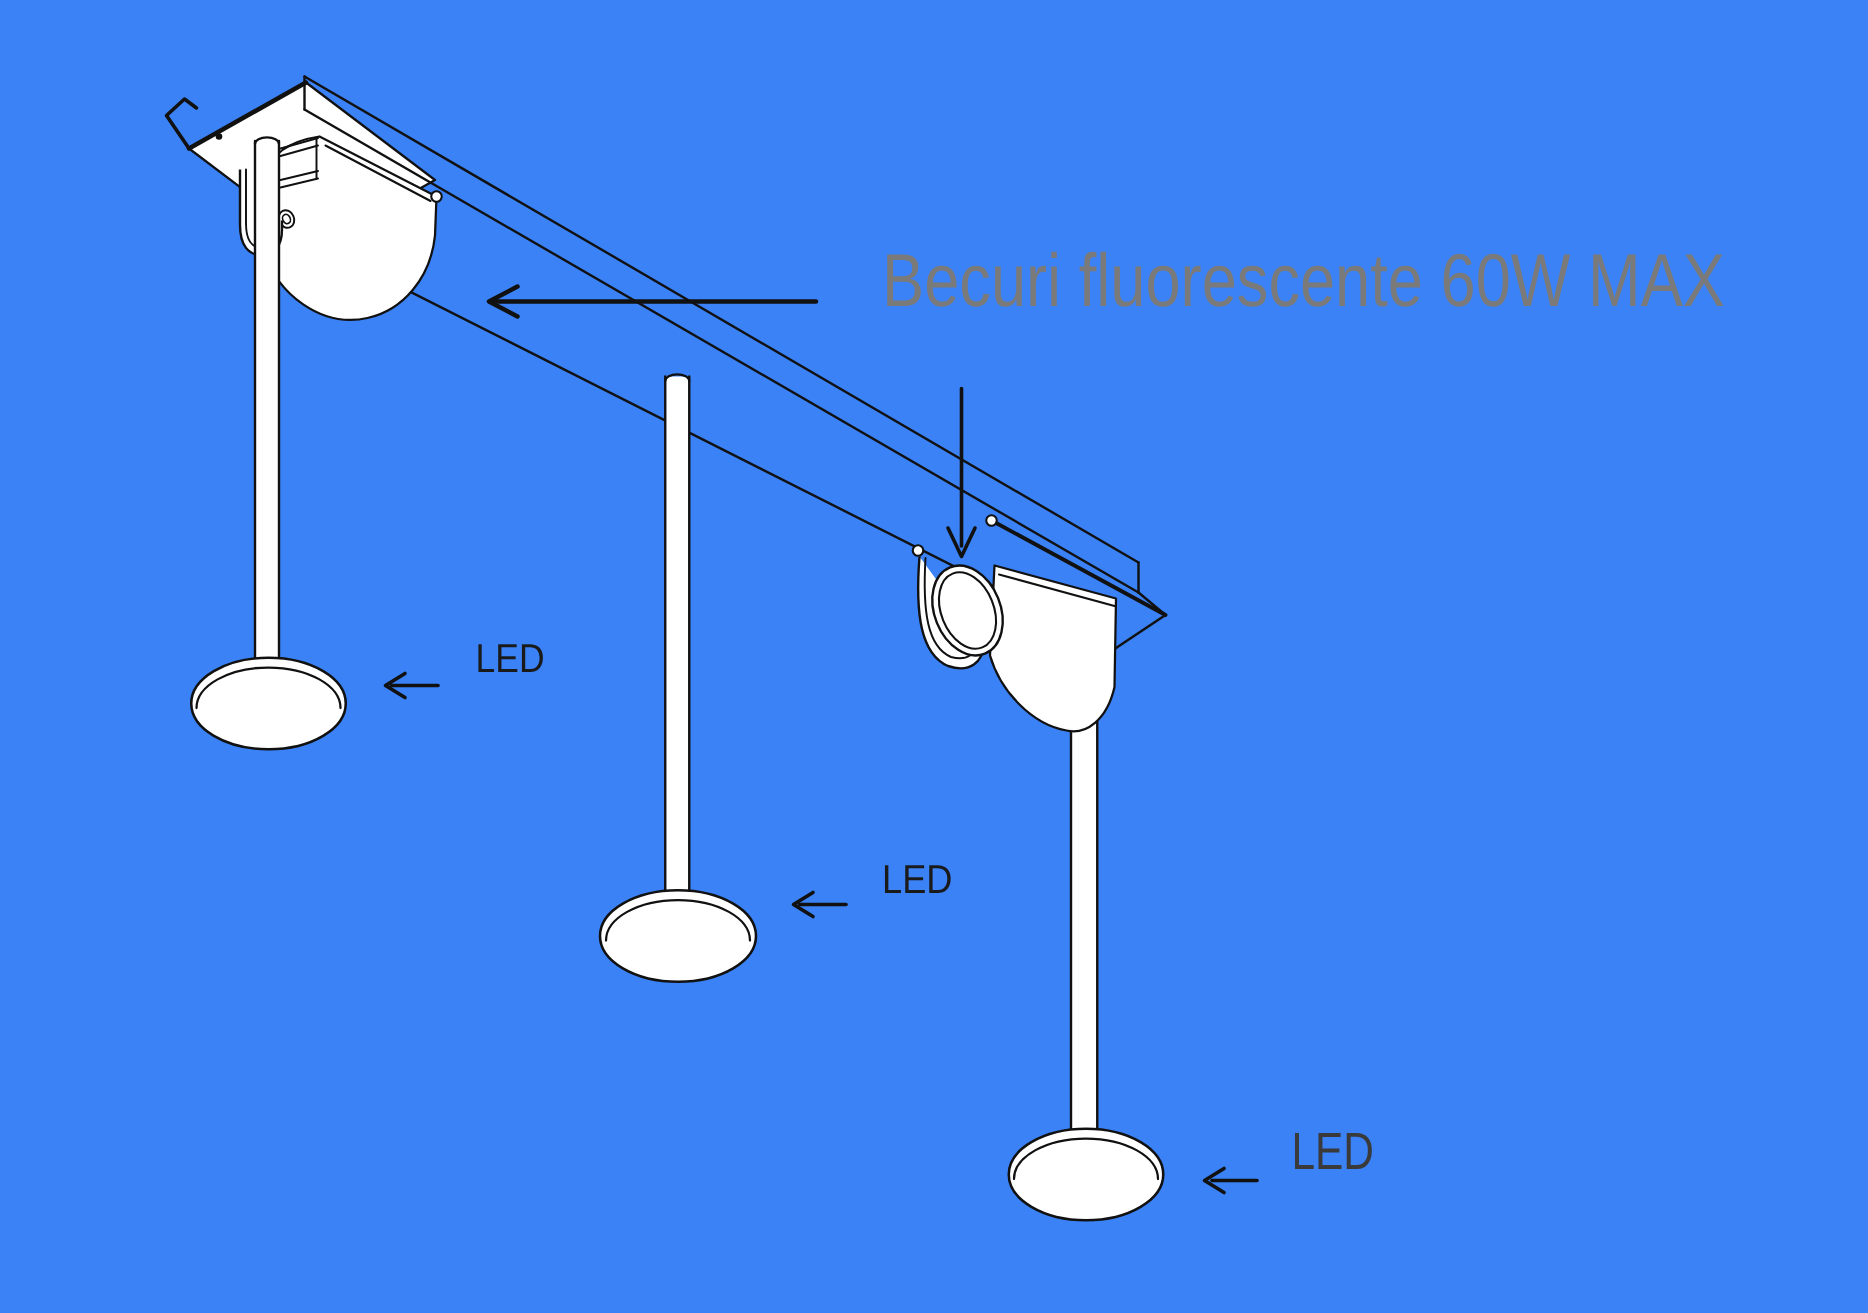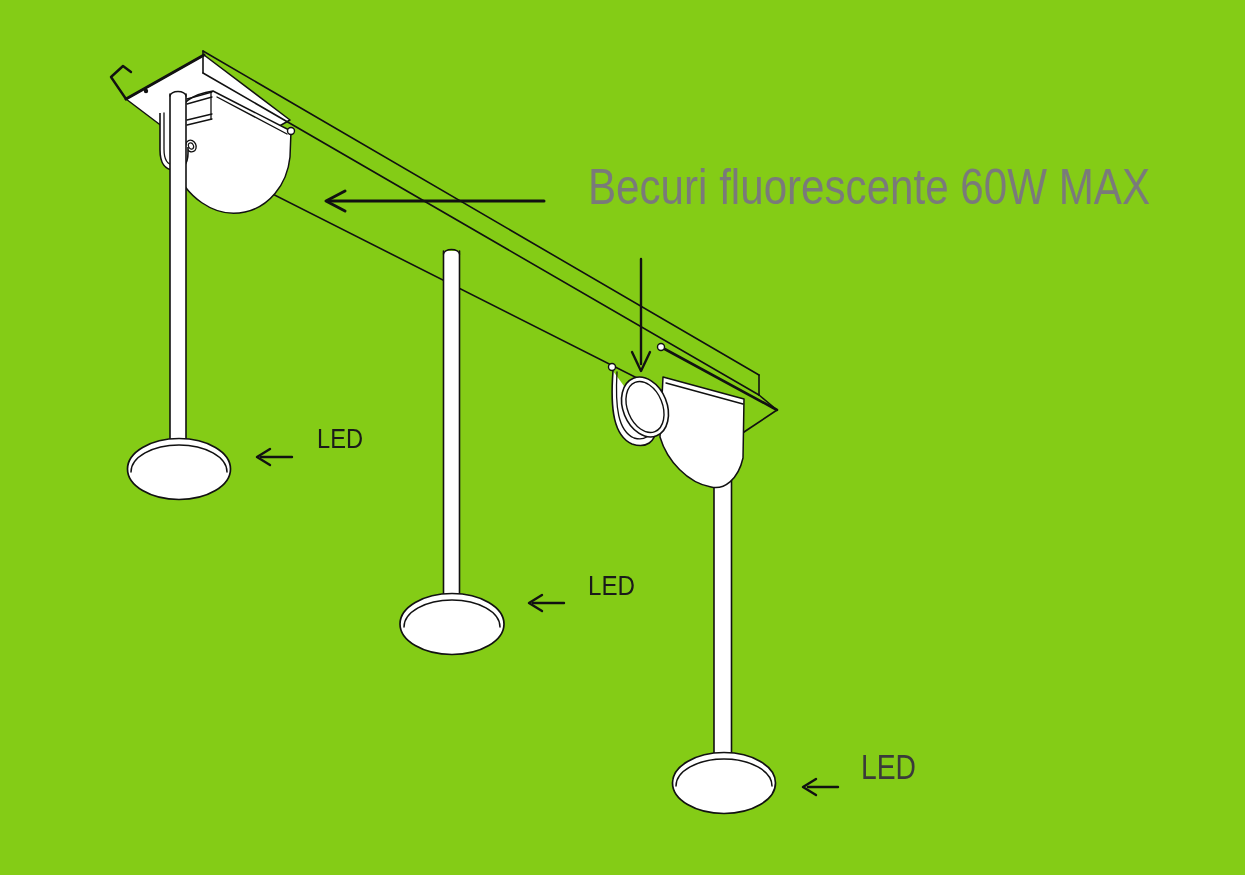--- a/index.html
+++ b/index.html
@@ -1,19 +1,19 @@
 <!DOCTYPE html>
 <html><head>
 <meta charset="utf-8">
 <style>
   html,body{margin:0;padding:0;background:#fff;}
   .canvas{
     position:relative;
     width:1245px;height:875px;
-    background:#84cc16;
+    background:#3b82f6;
     overflow:hidden;
     font-family:"Liberation Sans", sans-serif;
   }
   svg{display:block;}
   .ln{stroke:#111111;fill:none;stroke-linecap:round;stroke-linejoin:round;}
   .fillw{fill:#ffffff;stroke:#111111;stroke-linejoin:round;}
   text{font-family:"Liberation Sans", sans-serif;}
 </style>
 </head>
 <body>

